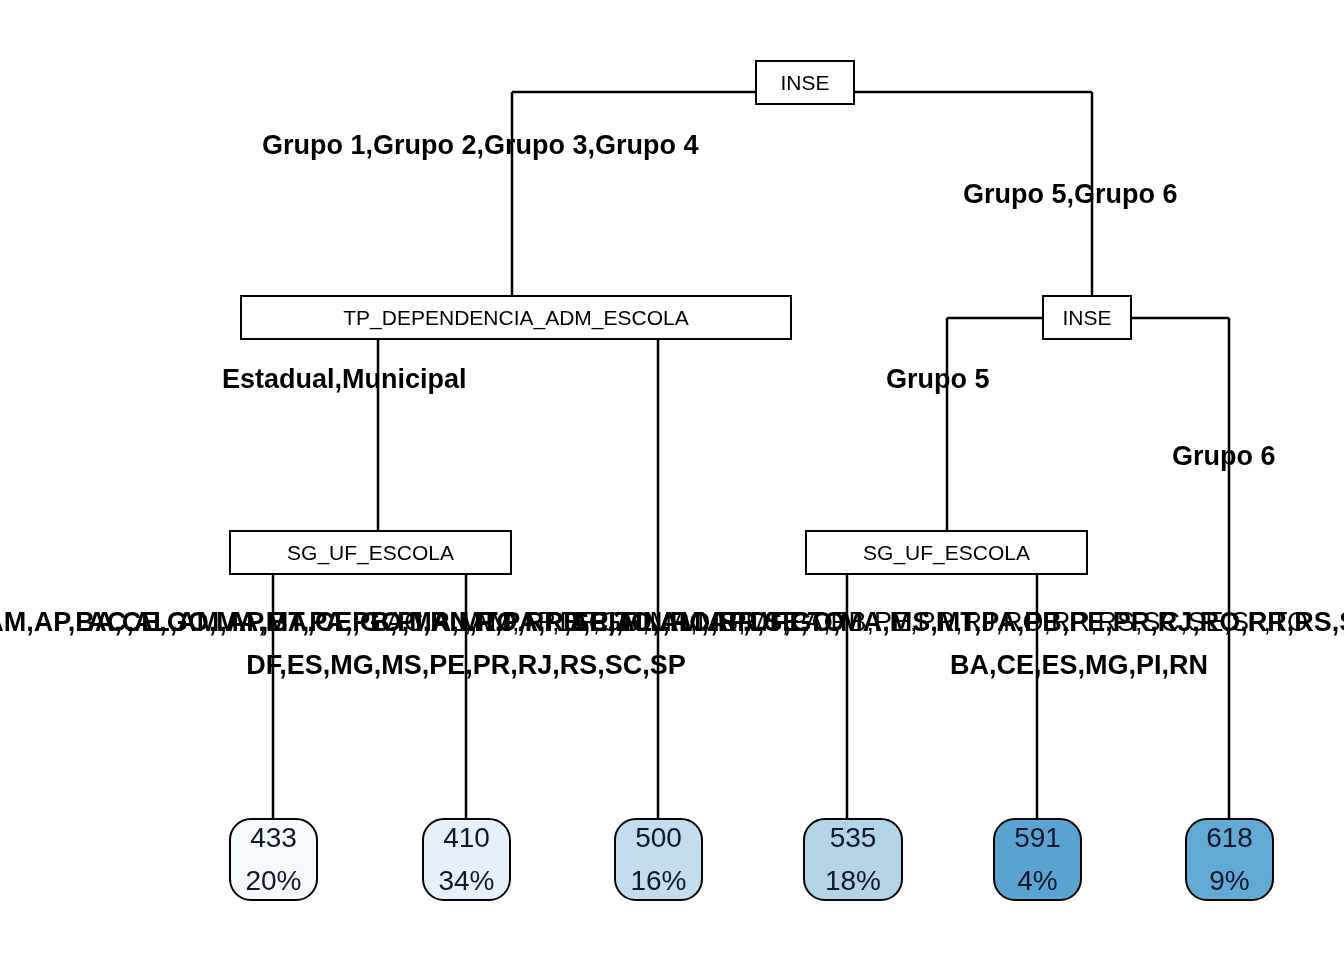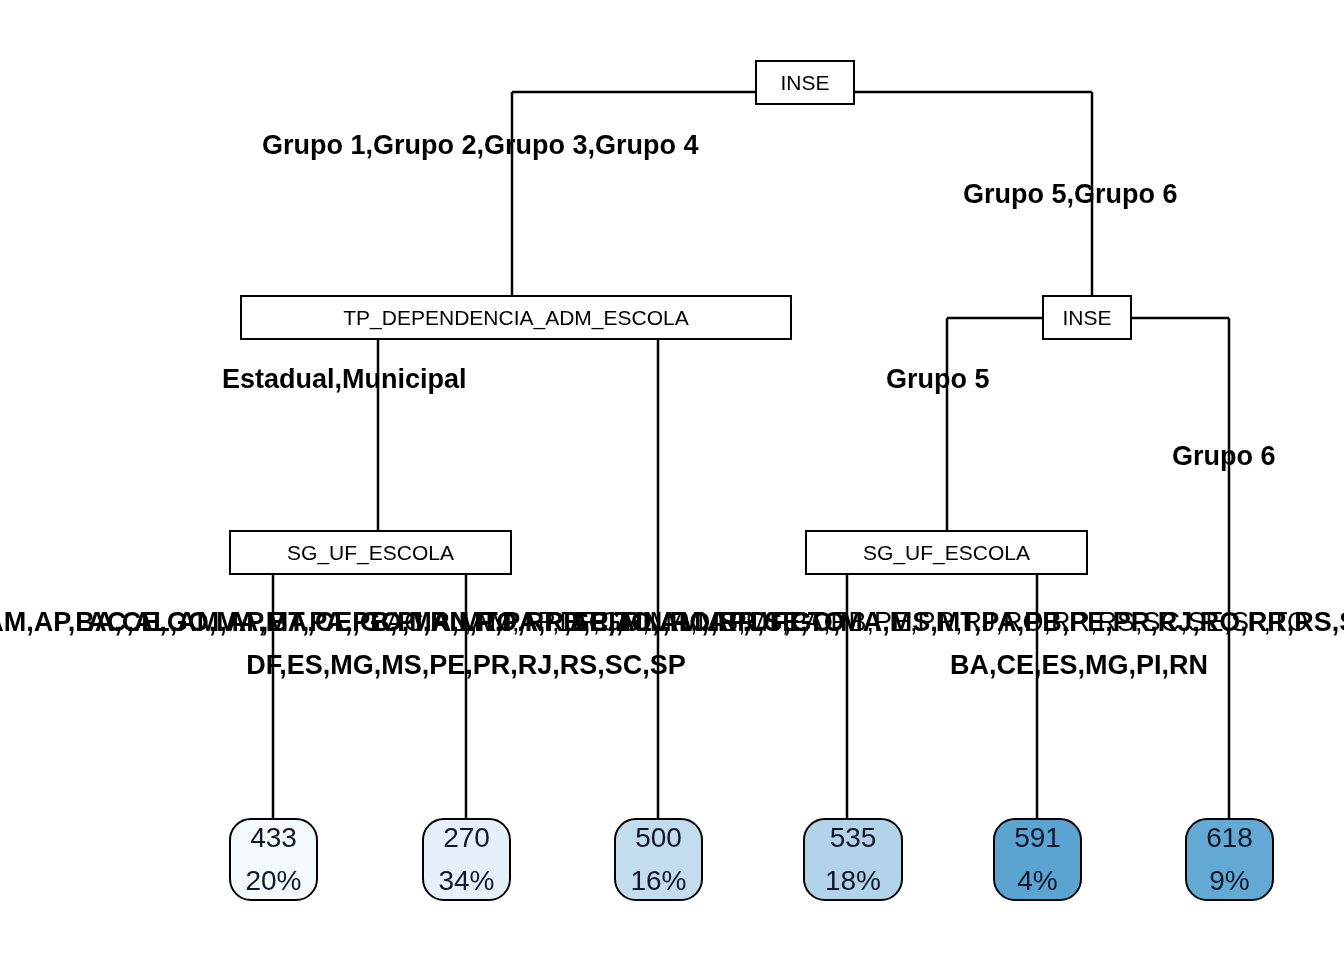--- a/index.html
+++ b/index.html
@@ -128,21 +128,21 @@
   <div class="split-label" style="left:1037px; top:605px; transform:translateX(-50%);">AC,AL,AM,AP,DF,GO,MA,MS,MT,PA,PB,PE,PR,RJ,RO,RR,RS,SC,SE,SP,TO</div>
 
   <div class="split-label" style="left:1079px; top:648px; transform:translateX(-50%);">BA,CE,ES,MG,PI,RN</div>
 
   <div class="leaf" style="left:229px; top:818px; width:89px; height:83px; background:#f4f9fd;">
     <span>433</span>
     <span>20%</span>
   </div>
 
   <div class="leaf" style="left:422px; top:818px; width:89px; height:83px; background:#e6f0fa;">
-    <span>270</span>
+    <span>410</span>
     <span>34%</span>
   </div>
 
   <div class="leaf" style="left:614px; top:818px; width:89px; height:83px; background:#c3dcee;">
     <span>500</span>
     <span>16%</span>
   </div>
 
   <div class="leaf" style="left:803px; top:818px; width:100px; height:83px; background:#b3d3e8;">
     <span>535</span>

